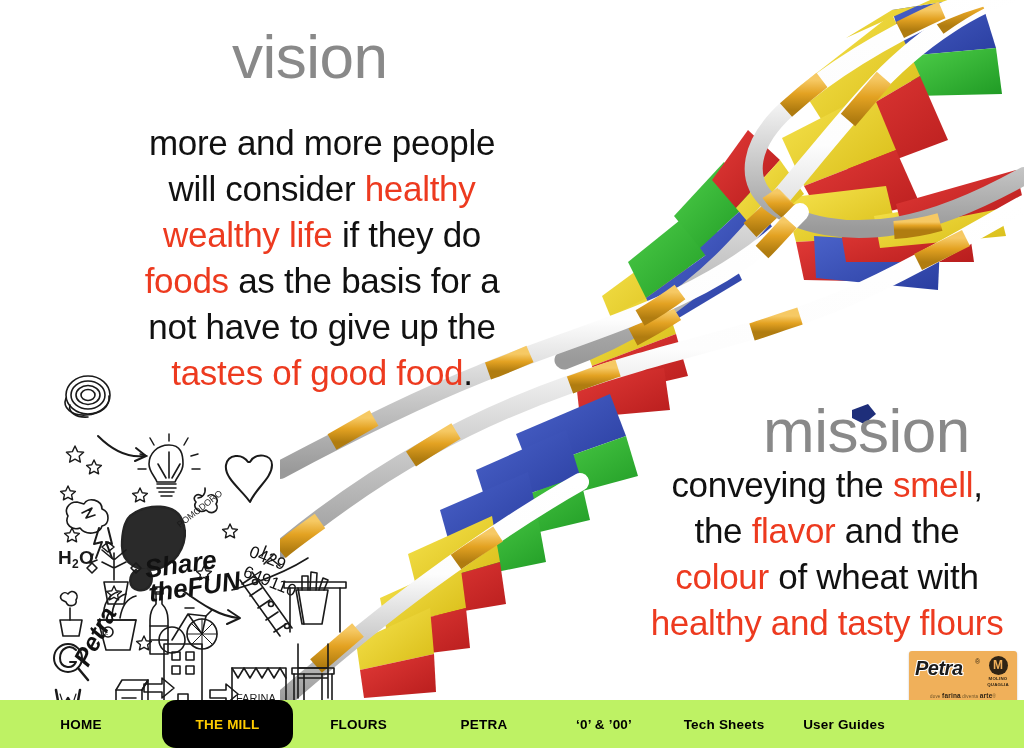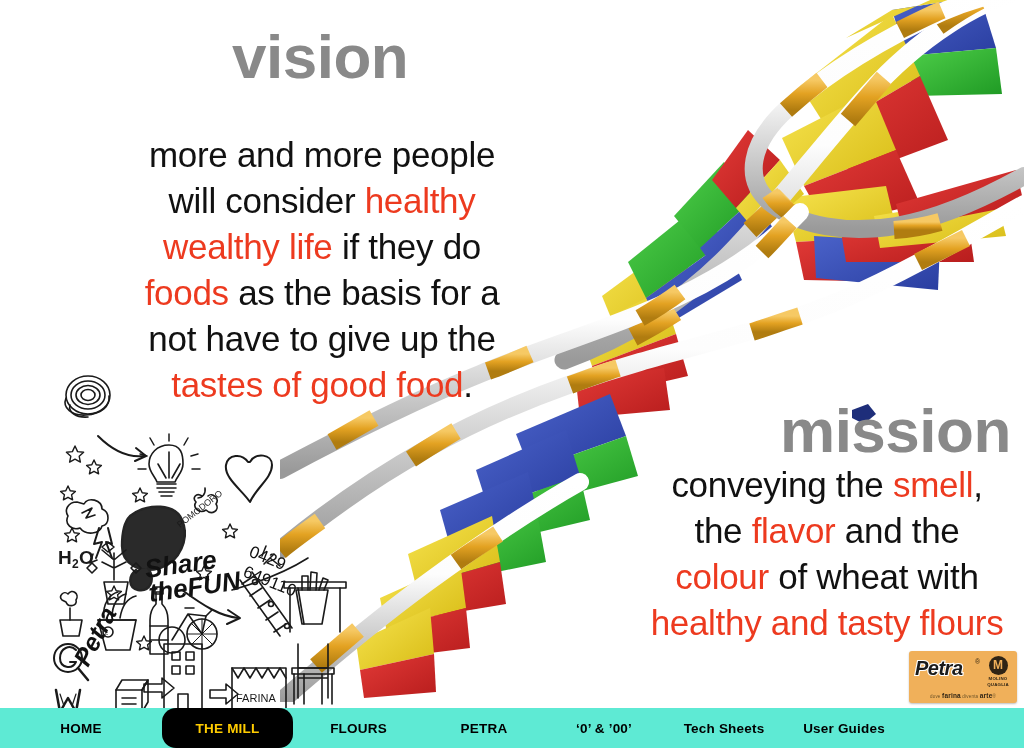--- a/index.html
+++ b/index.html
@@ -31,37 +31,37 @@
     left:52px; top:368px;
     width:300px; height:345px;
     pointer-events:none;
   }
   #doodle-art svg { width:100%; height:100%; display:block; }
 
   
   .heading {
     position:absolute;
     color:#898989;
-    font-weight:700;
+    font-weight:400;
     letter-spacing:-0.5px;
     line-height:1;
     white-space:nowrap;
   }
   #vision-heading { left:232px; top:26px; font-size:62px; }
-  #mission-heading { left:763px; top:400px; font-size:62px;margin-left:17px; }
+  #mission-heading { left:763px; top:400px; font-size:62px; }
 
   .body-text {
     position:absolute;
     color:#111111;
     font-size:35px;
     line-height:46px;
     text-align:center;
     letter-spacing:-0.3px;
   }
-  #vision-text { left:98px; top:132px; width:448px; }
+  #vision-text { left:98px; top:120px; width:448px; }
   #mission-text { left:630px; top:462px; width:394px; }
   .hl { color:#ed3a1f; }
 
   
   #petra-logo {
     position:absolute;
     left:909px; top:651px;
     width:108px; height:52px;
     background:#f0b05a;
     border-radius:3px;
@@ -115,22 +115,22 @@
     color:#2f2415;
     letter-spacing:.2px;
   }
   #petra-tagline .tg-b { font-weight:bold; }
   #petra-tagline .tg-l { font-size:4.5px; color:#6b5228; }
 
   
   #navbar {
     position:absolute;
     left:0; bottom:0;
-    width:1024px; height:40px;
-    background:#5eead4;
+    width:1024px; height:48px;
+    background:#bef264;
     display:flex;
     align-items:stretch;
   }
   .nav-item {
     display:flex;
     align-items:center;
     justify-content:center;
     height:100%;
     font-size:13.5px;
     font-weight:bold;

